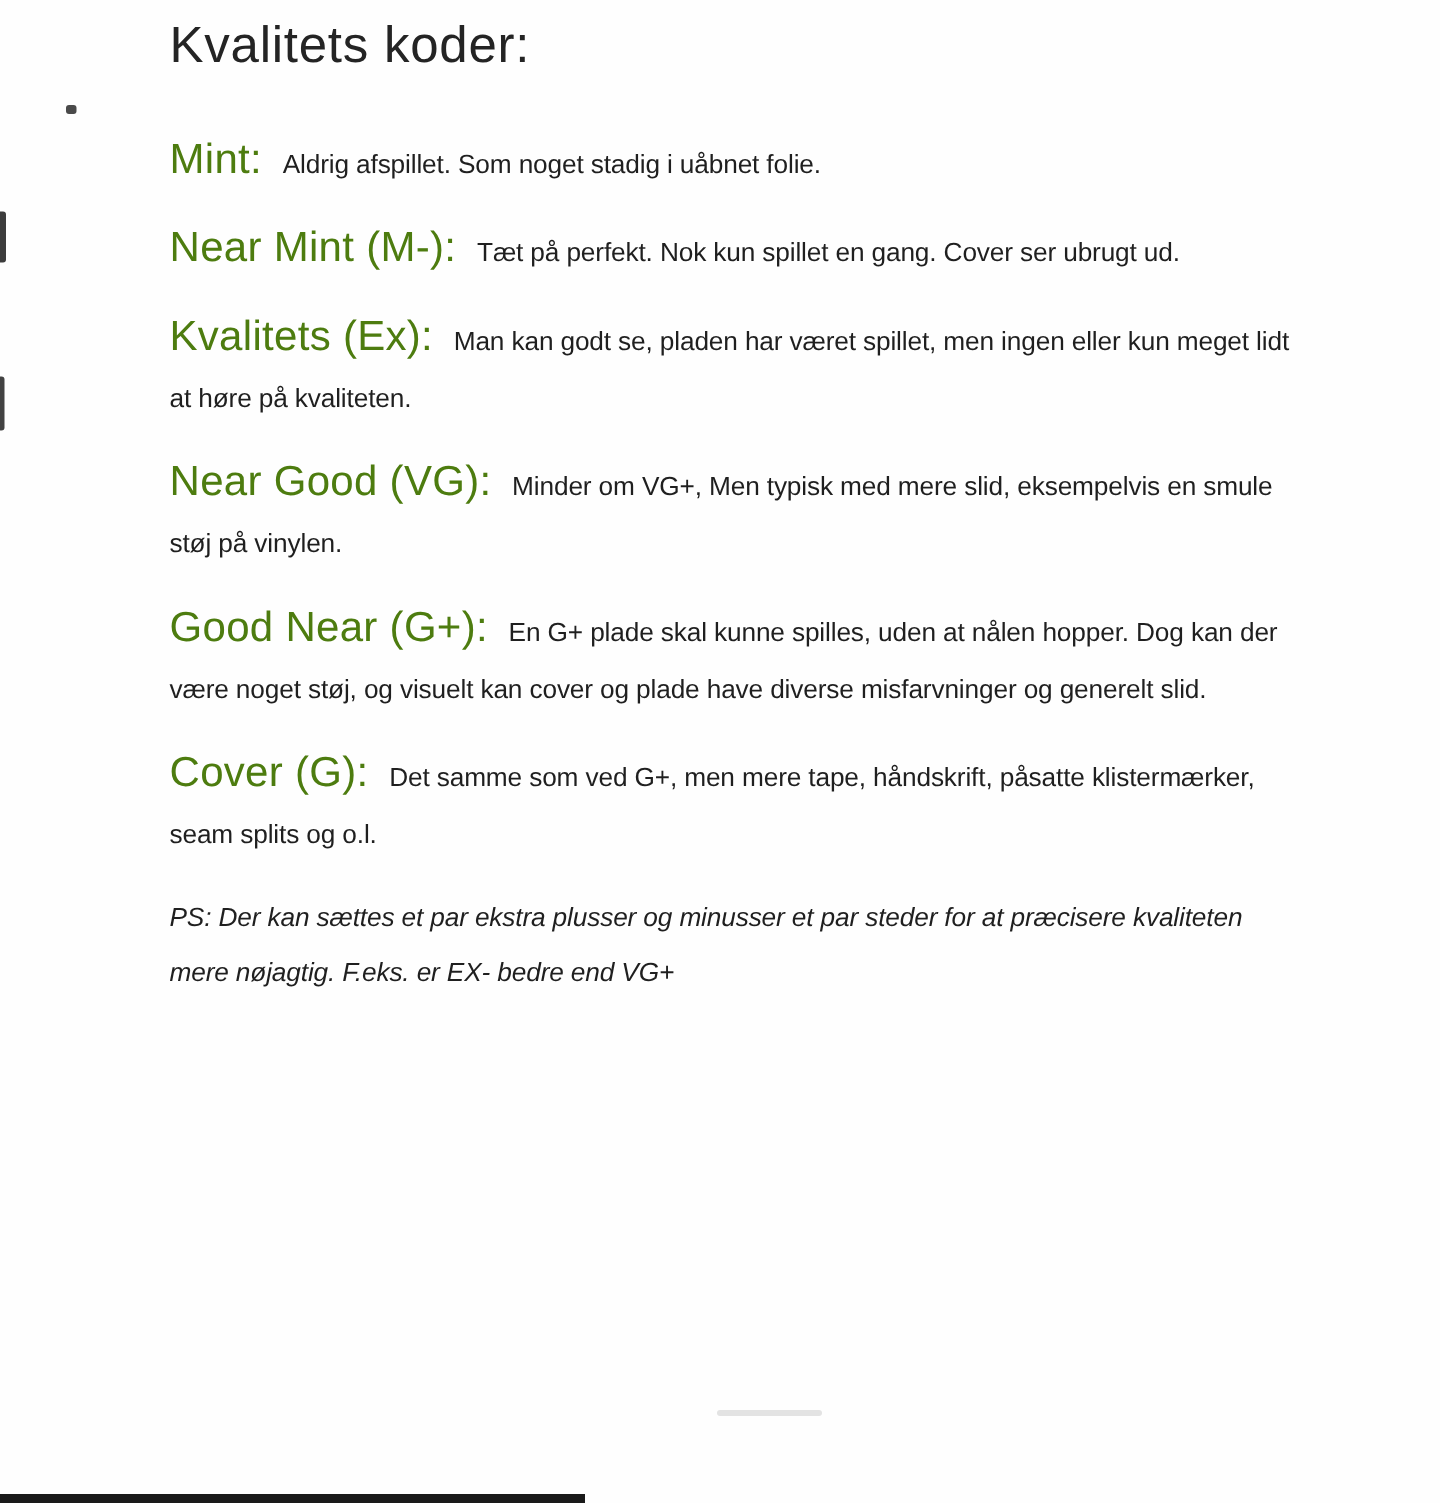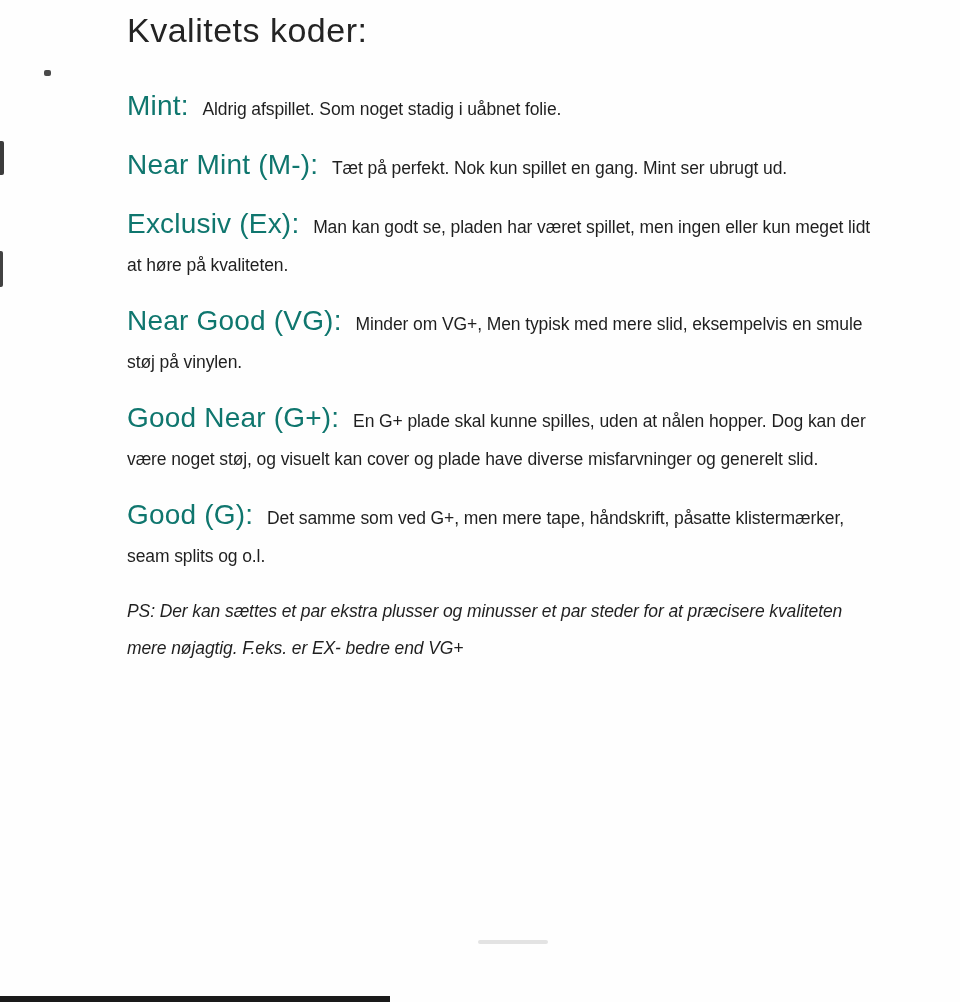--- a/index.html
+++ b/index.html
@@ -11,21 +11,21 @@
     position: relative;
     width: 960px;
     height: 1002px;
     background: #fefefe;
     overflow: hidden;
     font-family: "Liberation Sans", sans-serif;
     color: #1f1f1f;
   }
   .content {
     position: absolute;
-    left: 127px;
+    left: 113px;
     top: 10px;
     width: 756px;
   }
   h1.doc-title {
     margin: 0 0 36px 0;
     font-size: 34px;
     font-weight: 400;
     letter-spacing: 0.5px;
     color: #242424;
     line-height: 1.2;
@@ -33,21 +33,21 @@
   p.section {
     margin: 0 0 18px 0;
     font-size: 17.5px;
     line-height: 38px;
     letter-spacing: -0.1px;
     color: #1f1f1f;
   }
   p.section .term {
     font-size: 28px;
     letter-spacing: 0.2px;
-    color: #0f766e;
+    color: #4d7c0f;
     white-space: nowrap;
   }
   p.section .desc {
     margin-left: 9px;
   }
   p.ps {
     margin: 8px 0 0 0;
     font-size: 17.5px;
     line-height: 37px;
     letter-spacing: -0.1px;
@@ -115,41 +115,41 @@
 
     <h1 class="doc-title">Kvalitets koder:</h1>
 
     <p class="section">
       <span class="term">Mint:</span>
       <span class="desc">Aldrig afspillet. Som noget stadig i uåbnet folie.</span>
     </p>
 
     <p class="section">
       <span class="term">Near Mint (M-):</span>
-      <span class="desc">Tæt på perfekt. Nok kun spillet en gang. Mint ser ubrugt ud.</span>
+      <span class="desc">Tæt på perfekt. Nok kun spillet en gang. Cover ser ubrugt ud.</span>
     </p>
 
     <p class="section">
-      <span class="term">Exclusiv (Ex):</span>
+      <span class="term">Kvalitets (Ex):</span>
       <span class="desc">Man kan godt se, pladen har været spillet, men ingen eller kun meget lidt at høre på kvaliteten.</span>
     </p>
 
 
     <p class="section">
       <span class="term">Near Good (VG):</span>
       <span class="desc">Minder om VG+, Men typisk med mere slid, eksempelvis en smule støj på vinylen.</span>
     </p>
 
     <p class="section">
       <span class="term">Good Near (G+):</span>
       <span class="desc">En G+ plade skal kunne spilles, uden at nålen hopper. Dog kan der være noget støj, og visuelt kan cover og plade have diverse misfarvninger og generelt slid.</span>
     </p>
 
     <p class="section">
-      <span class="term">Good (G):</span>
+      <span class="term">Cover (G):</span>
       <span class="desc">Det samme som ved G+, men mere tape, håndskrift, påsatte klistermærker, seam splits og o.l.</span>
     </p>
 
 
 
     <p class="ps">PS: Der kan sættes et par ekstra plusser og minusser et par steder for at præcisere kvaliteten mere nøjagtig. F.eks. er EX- bedre end VG+</p>
 
   </div>
 </div>
 

